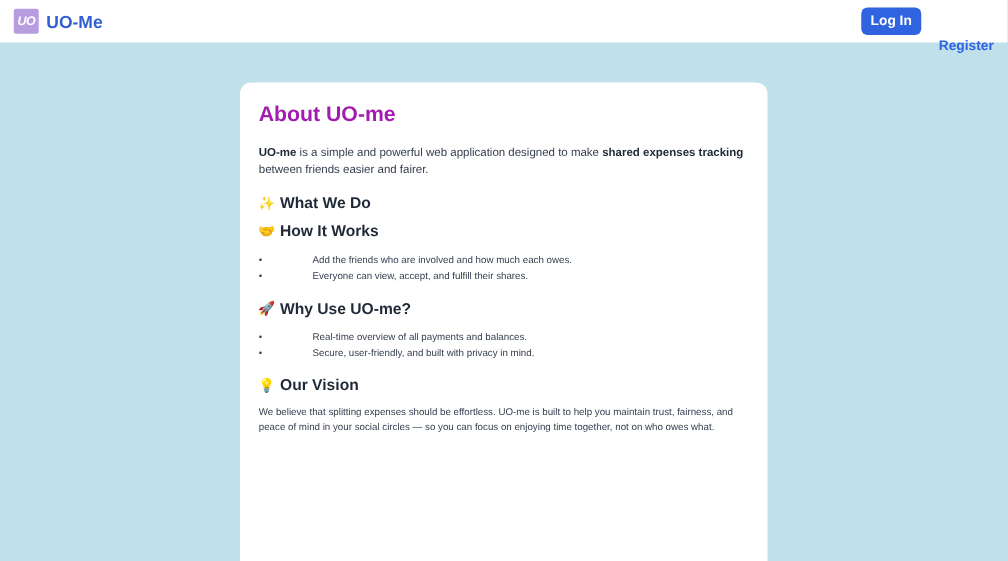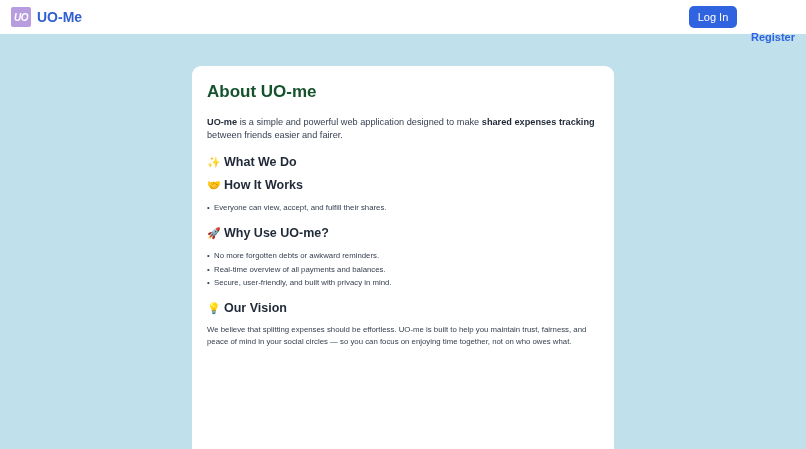--- a/index.html
+++ b/index.html
@@ -1,15 +1,15 @@
 <!DOCTYPE html>
 <html><head>
   <meta charset="utf-8">
   <style>
-    * { box-sizing: border-box; margin: 0; padding: 0; }
+    * { box-sizing: border-box; margin: 0; padding: 0; gap: 36px; }
     html, body { width: 806px; height: 449px; overflow: hidden; }
     body {
       font-family: "Liberation Sans", "DejaVu Sans", sans-serif;
       background: #c0e0ec;
       color: #1f2937;
     }
     .navbar {
       position: absolute; left: 0; top: 0; width: 806px; height: 34px;
       background: #ffffff;
       display: flex; align-items: center; justify-content: space-between;
@@ -19,30 +19,30 @@
     .logo {
       width: 20px; height: 20px; background: #b79ddf; border-radius: 2px;
       color: #fff; font-size: 10px; font-weight: bold; font-style: italic;
       display: flex; align-items: center; justify-content: center;
       letter-spacing: -0.5px;
     }
     .brand-name { color: #2f5fd0; font-weight: bold; font-size: 14px; }
     .nav-right { display: flex; align-items: center; gap: 14px; padding-right: 0; }
     .login-btn {
       background: #2f63e0; color: #fff; border: none; border-radius: 5px;
-      font-family: "Liberation Sans", sans-serif; font-weight: normal; font-size: 11px;
+      font-family: "Liberation Sans", sans-serif; font-weight: bold; font-size: 11px;
       width: 48px; height: 22px; cursor: pointer;
     }
     .register-link { color: #2f63e0; font-weight: bold; font-size: 11px; text-decoration: none; margin-top: 40px; }
     .card {
       position: absolute; left: 192px; top: 66px; width: 422px; height: 400px;
       background: #ffffff; border-radius: 9px;
       padding: 16px 15px;
     }
-    .title { font-size: 17px; font-weight: bold; color: #14532d; margin-bottom: 14px; }
+    .title { font-size: 17px; font-weight: bold; color: #a21caf; margin-bottom: 14px; }
     .intro { font-size: 9.2px; line-height: 13px; color: #374151; margin-bottom: 13px; }
     .intro b { color: #1f2937; }
     h2 {
       font-size: 12.5px; font-weight: bold; color: #1f2937;
       display: flex; align-items: center; gap: 4px; margin-bottom: 9px;
     }
     .emoji { font-size: 11px; width: 13px; display: inline-block; text-align: center; }
     p.body { font-size: 7.8px; line-height: 11.5px; color: #374151; margin-bottom: 13px; }
     ul { list-style: none; margin-bottom: 12px; }
     li { font-size: 7.8px; line-height: 13.3px; color: #374151; display: flex; }
@@ -69,29 +69,29 @@
   <h2>
     <span class="emoji">✨</span>
     <span>What We Do</span>
   </h2>
 
   <h2>
     <span class="emoji">🤝</span>
     <span>How It Works</span>
   </h2>
   <ul>
+    <li>Add the friends who are involved and how much each owes.</li>
     <li>Everyone can view, accept, and fulfill their shares.</li>
   </ul>
 
   <h2>
     <span class="emoji">🚀</span>
     <span>Why Use UO-me?</span>
   </h2>
   <ul>
-    <li>No more forgotten debts or awkward reminders.</li>
     <li>Real-time overview of all payments and balances.</li>
     <li>Secure, user-friendly, and built with privacy in mind.</li>
   </ul>
 
   <h2>
     <span class="emoji">💡</span>
     <span>Our Vision</span>
   </h2>
   <p class="body">We believe that splitting expenses should be effortless. UO-me is built to help you maintain trust, fairness, and peace of mind in your social circles — so you can focus on enjoying time together, not on who owes what.</p>
 

